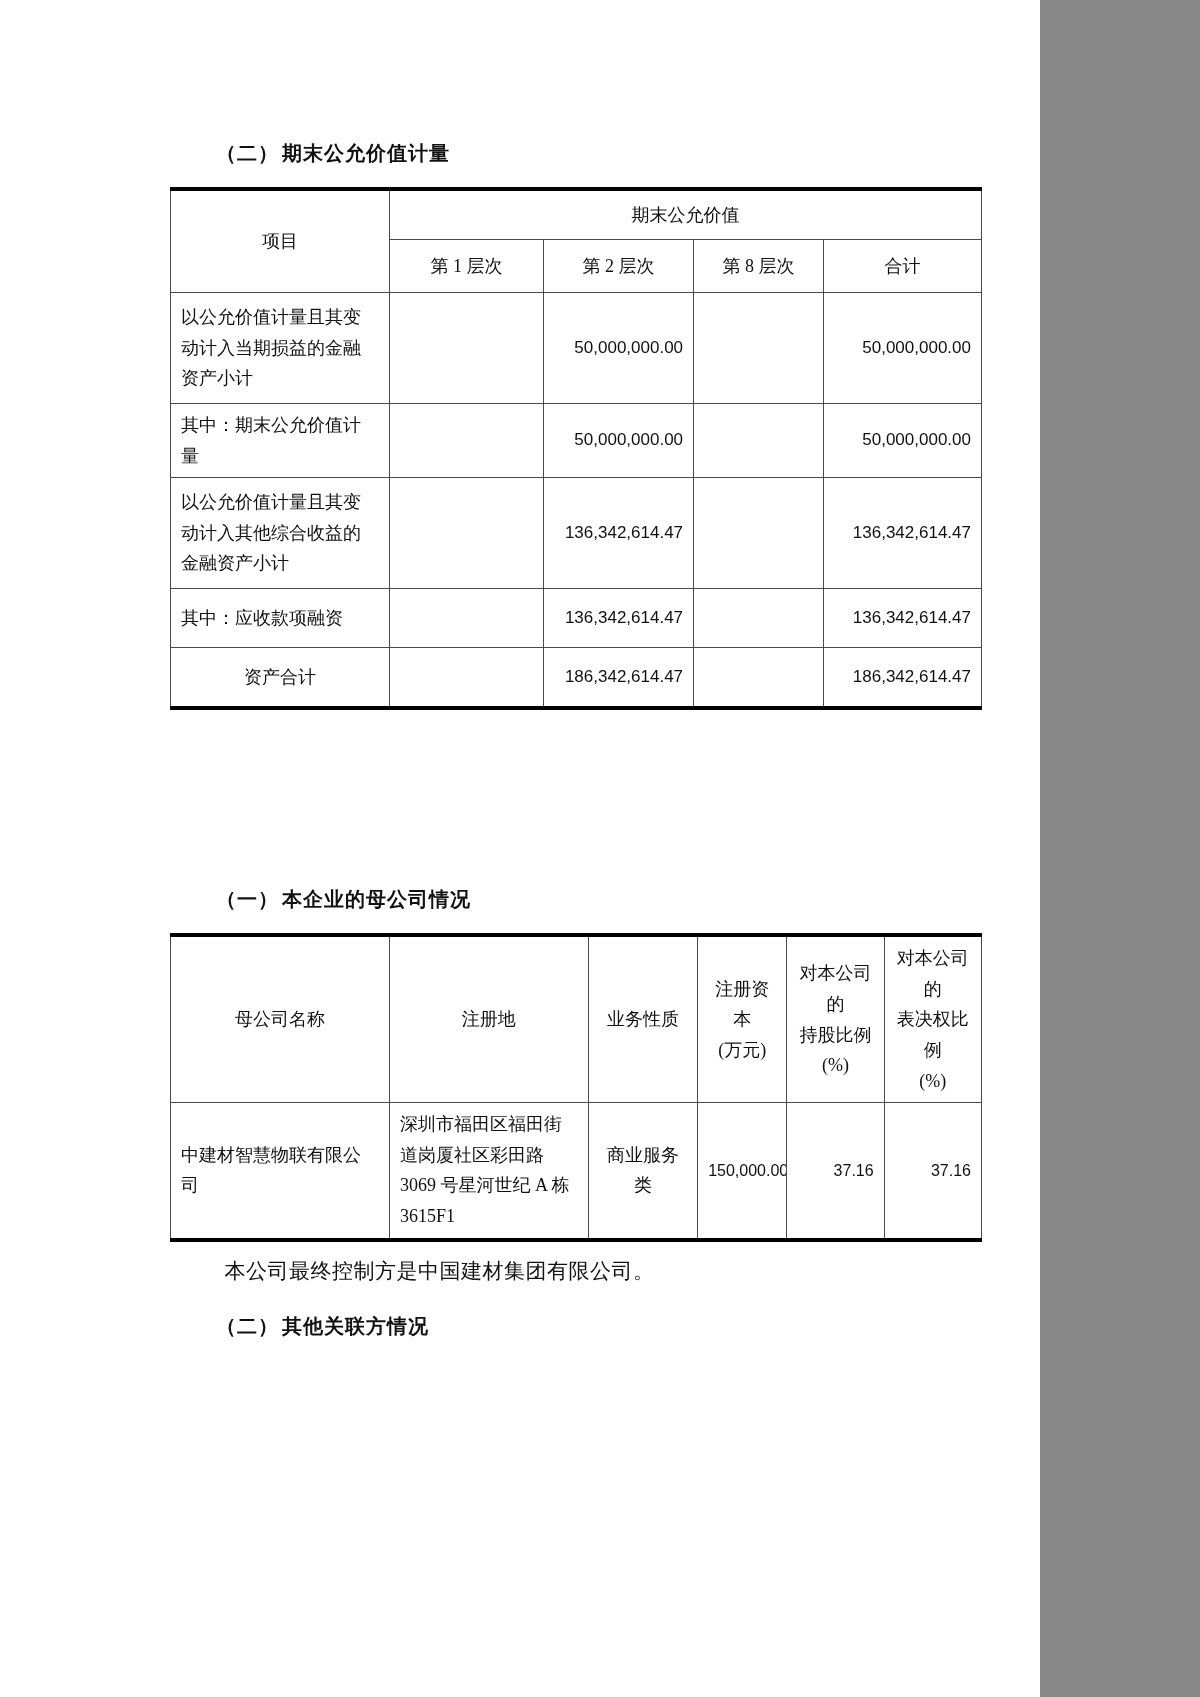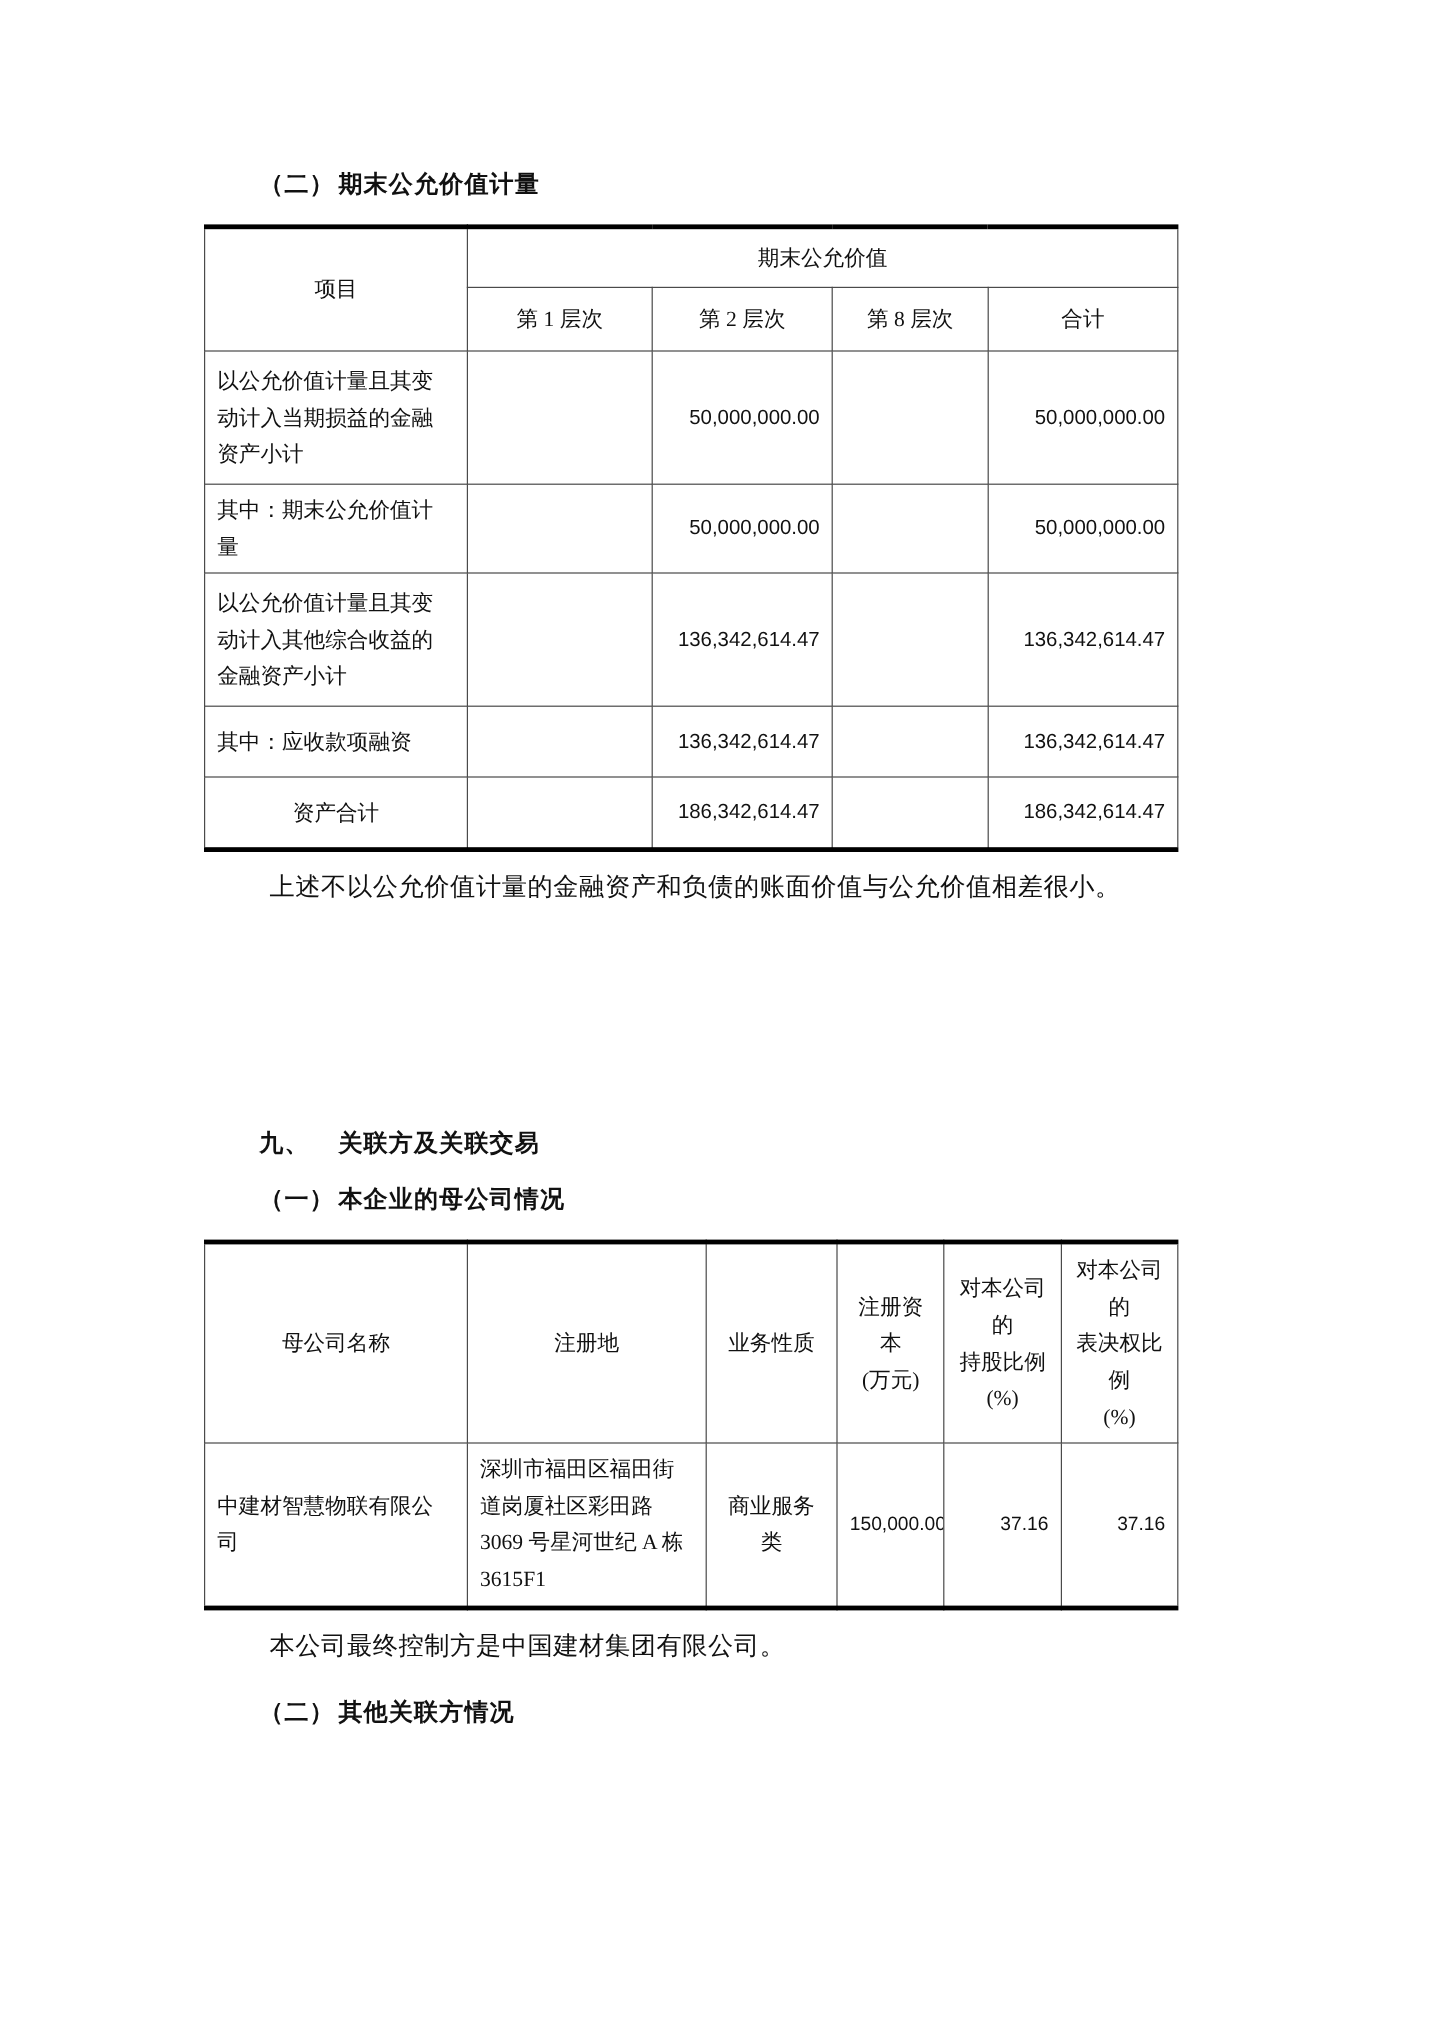--- a/index.html
+++ b/index.html
@@ -1,18 +1,18 @@
 <!DOCTYPE html>
 <html><head>
 <meta charset="utf-8">
 <style>
   html,body{margin:0;padding:0;background:#888;}
   .page{
     position:relative;
-    width:1200px;height:1697px;
+    width:1040px;height:1697px;
     background:#ffffff;
     overflow:hidden;
     font-family:"Liberation Serif","DejaVu Serif",serif;
     color:#111;
   }
   .content{
     position:absolute;
     left:170px;top:140px;
     width:812px;
   }
@@ -136,27 +136,23 @@
           <td class="item center">资产合计</td>
           <td class="num"></td>
           <td class="num">186,342,614.47</td>
           <td class="num"></td>
           <td class="num">186,342,614.47</td>
         </tr>
       </tbody>
     </table>
 
 
-    <p class="para">上述不以公允价值计量的金融资产和负债的账面价值与公允价值相差很小。</p>
 
     <div class="spacer-pagebreak"></div>
 
-    <div class="h-lvl2">
-      <span class="h-num">九、</span><span>关联方及关联交易</span>
-    </div>
 
     <div class="h-lvl2">
       <span class="h-num">（一）</span><span>本企业的母公司情况</span>
     </div>
 
     <table class="tbl pc">
       <colgroup>
           <col class="c1">
           <col class="c2">
           <col class="c3">

